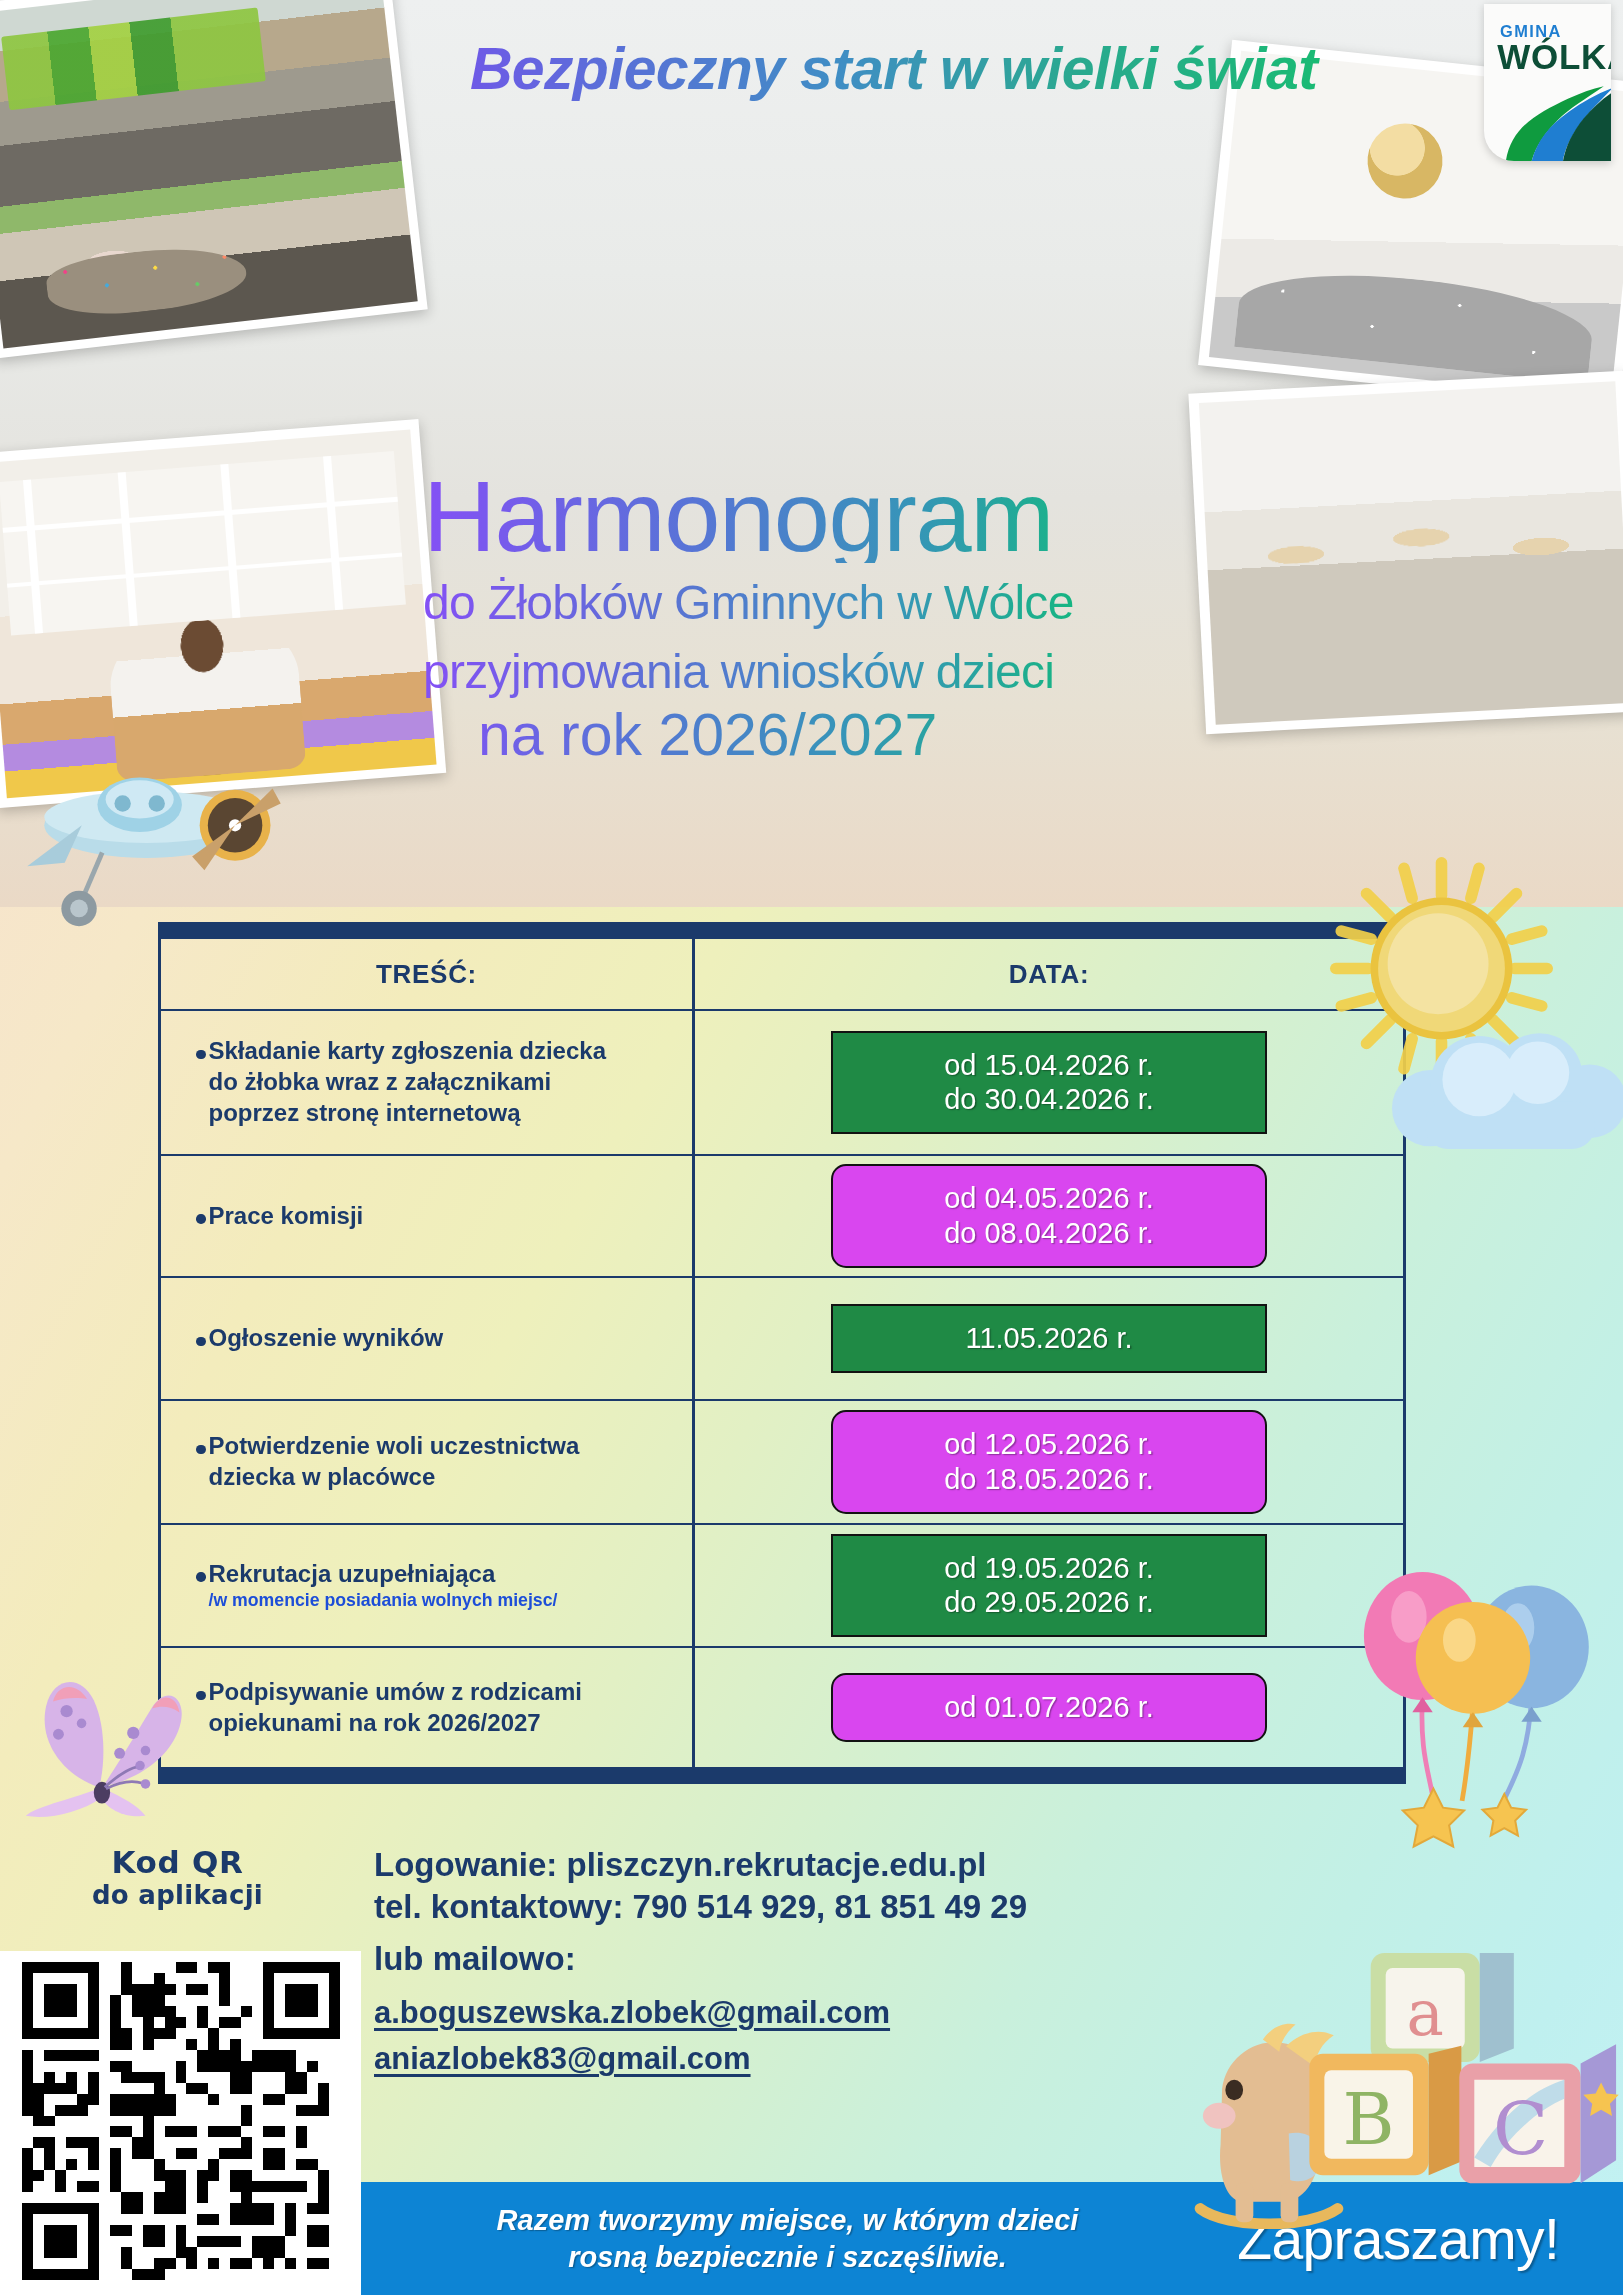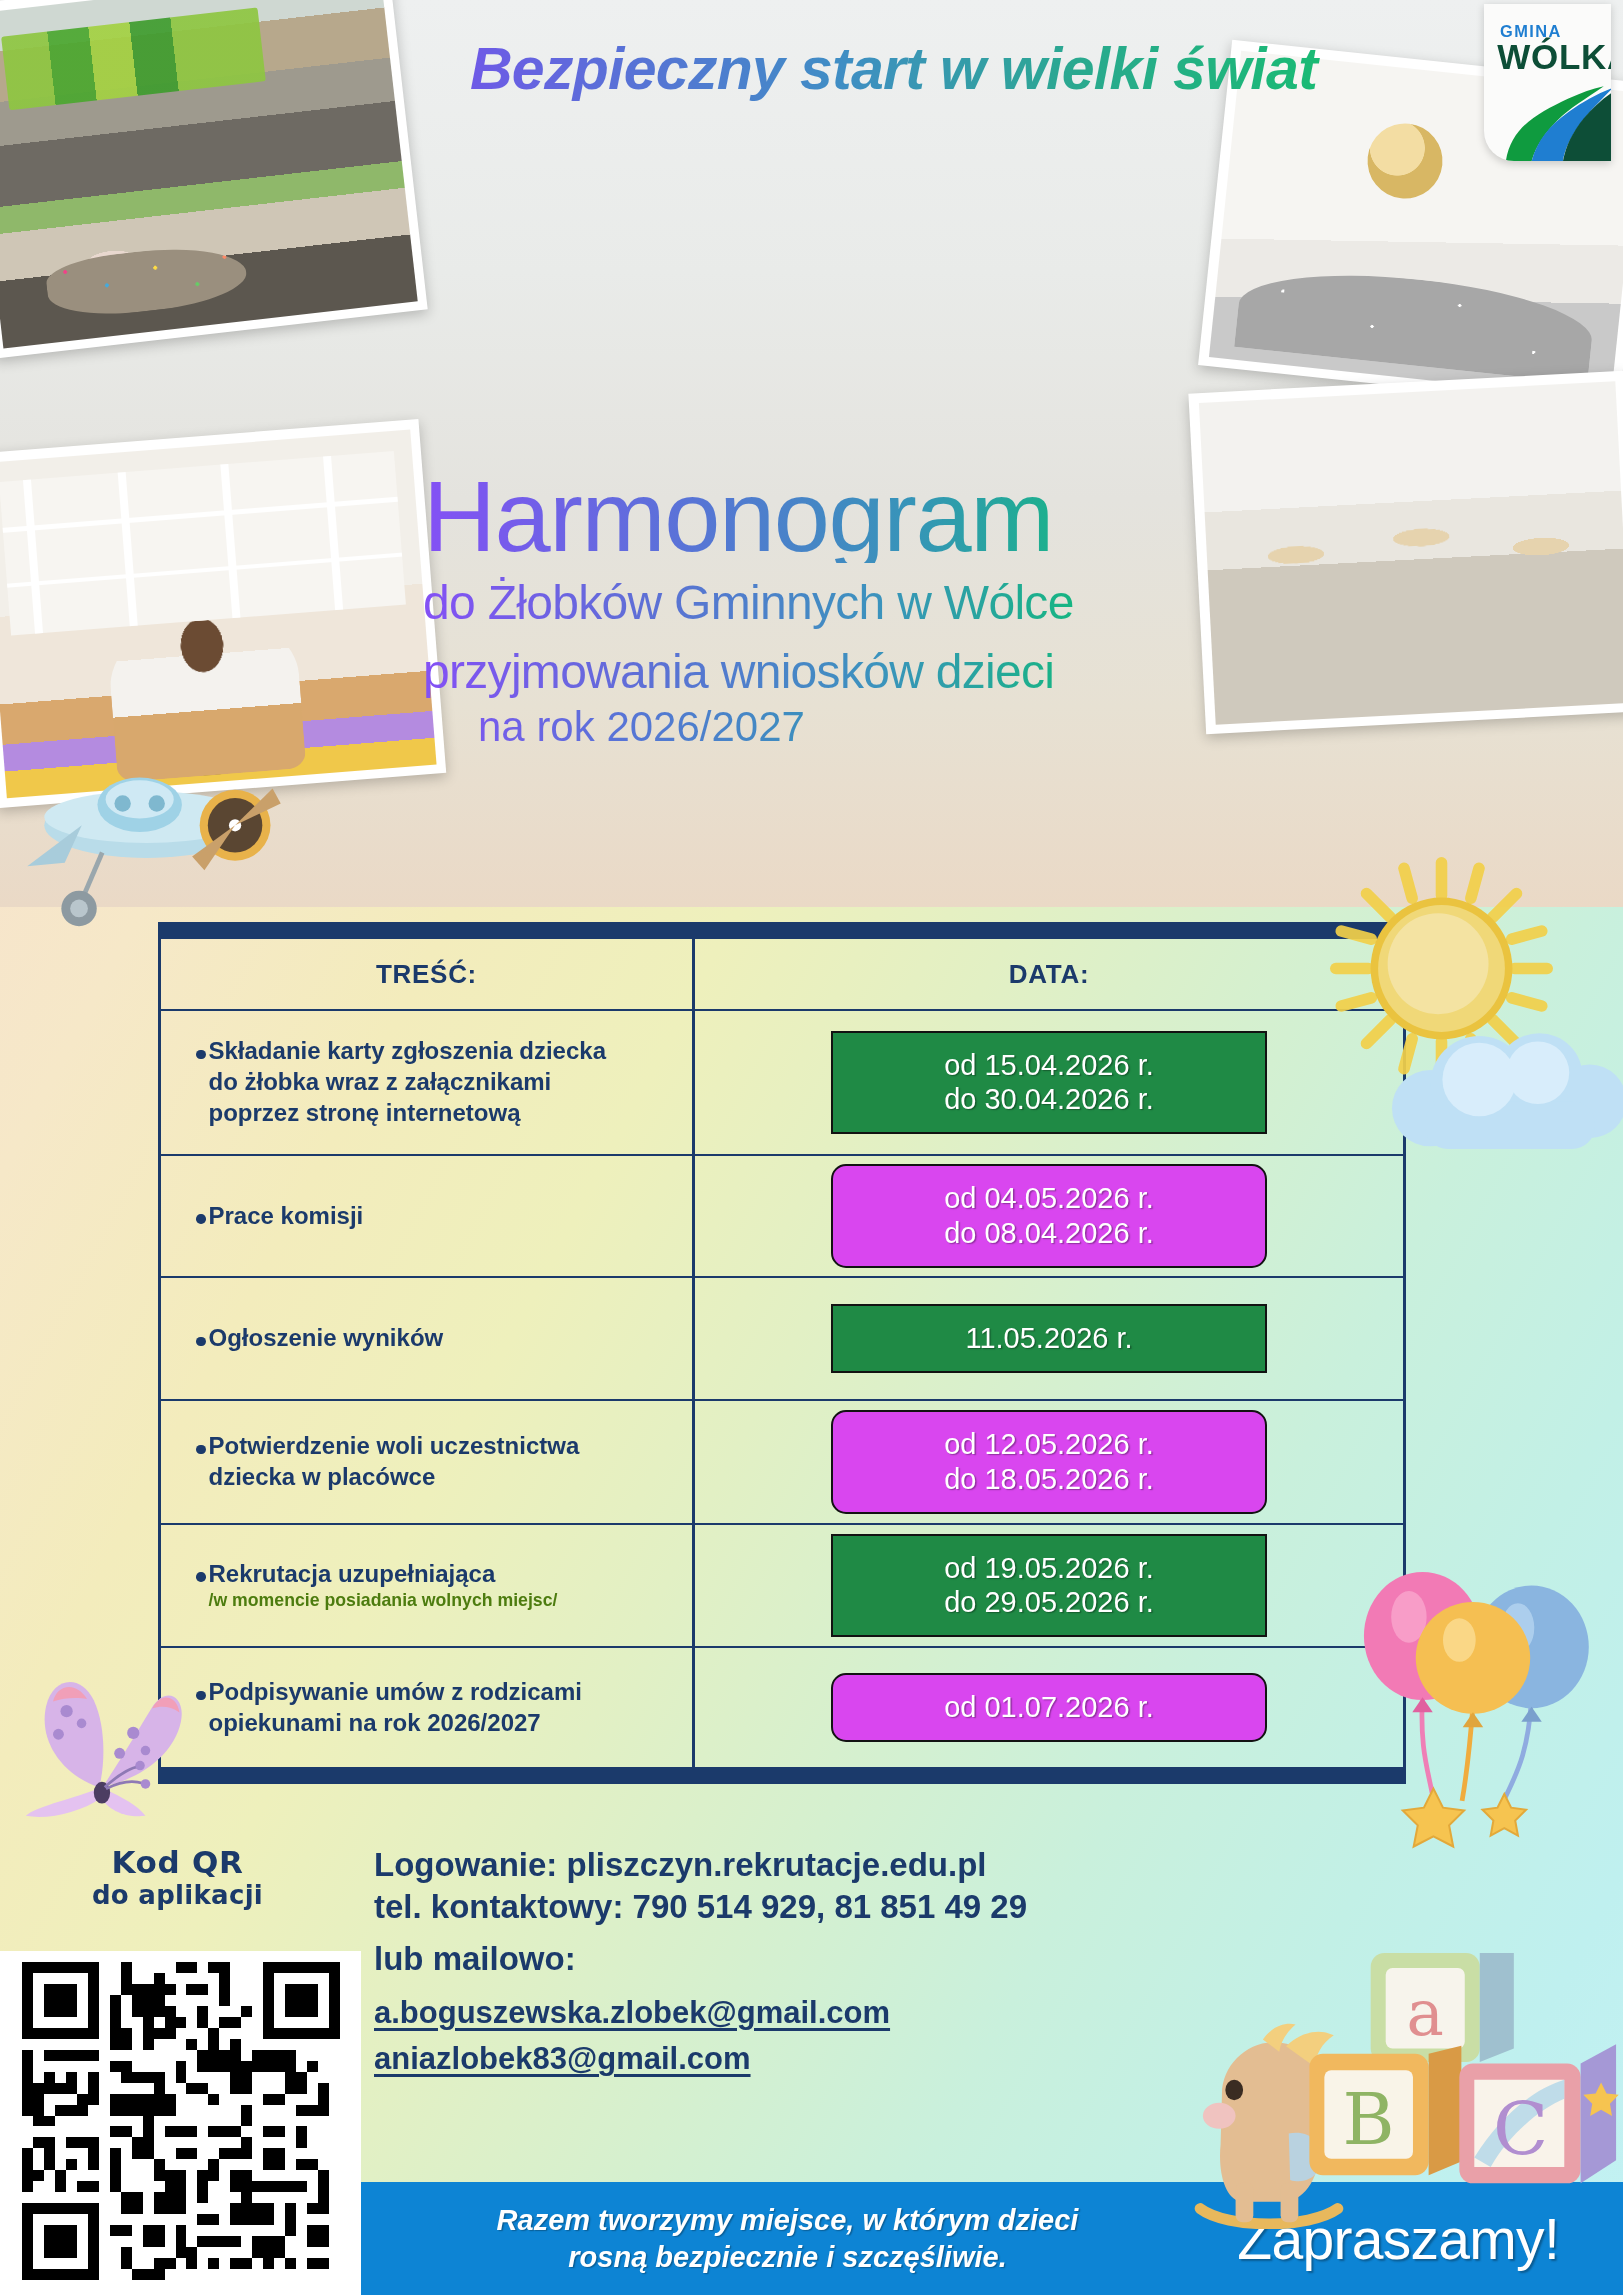--- a/index.html
+++ b/index.html
@@ -163,21 +163,21 @@
     background:linear-gradient(90deg,#8450f5 0%, #5a72d8 30%, #3695b8 58%, #13b97f 80%, #0bbf6a 100%);
     -webkit-background-clip:text; background-clip:text; color:transparent;
   }
   .title-sub {
     font-size:48px; font-weight:400; line-height:1.18; letter-spacing:-0.7px; margin-top:12.3px;
     background:linear-gradient(90deg,#8450f5 0%, #5e6fd6 26%, #3b93bd 54%, #14b77f 78%, #0cbd6c 100%);
     -webkit-background-clip:text; background-clip:text; color:transparent;
     white-space:nowrap;
   }
   .title-year {
-    font-size:42px; font-weight:400; line-height:1.05; letter-spacing:0px;
+    font-size:59px; font-weight:400; line-height:1.05; letter-spacing:0px;
     margin-top:4.1px; padding-left:55px;
     background:linear-gradient(90deg,#8450f5 0%, #5a72d8 22%, #3695b8 50%, #19b583 74%, #0bbf6a 100%);
     -webkit-background-clip:text; background-clip:text; color:transparent;
     white-space:nowrap;
   }
 
   
   #schedule {
     position:absolute; left:158px; top:922px; width:1248px; height:862px;
     border:3.4px solid #1b3a6b;
@@ -191,21 +191,21 @@
                   display:flex; align-items:center; }
   #schedule .c2 { flex:1; display:flex; align-items:center; justify-content:center; }
 
   .hrow .c1, .hrow .c2 { justify-content:center; }
   .th { font-size:26px; font-weight:700; color:#1b3a6b; letter-spacing:0.7px; }
 
   .task { display:flex; align-items:flex-start; gap:3px; padding:0 17.7px 0 35px; }
   .bullet { width:9.5px; height:9.5px; border-radius:50%; background:#1b3a6b;
             margin-top:13.6px; flex:none; }
   .task-text { font-size:24px; font-weight:700; color:#1b3a6b; line-height:1.28; }
-  .task-note { font-size:17.7px; font-weight:700; color:#4d7c0f; line-height:1.3; }
+  .task-note { font-size:17.7px; font-weight:700; color:#1d4ed8; line-height:1.3; }
 
   .datebox {
     width:436px; padding:15px 16px; text-align:center;
     border:2px solid #121212;
     font-size:29px; font-weight:400; color:#fff; line-height:1.2;
     text-shadow:1.4px 1.4px 1.4px rgba(0,0,0,.35);
   }
   .datebox.green { background:#1f8a45; }
   .datebox.blue  { background:#d946ef;border-radius:15px; }
 

